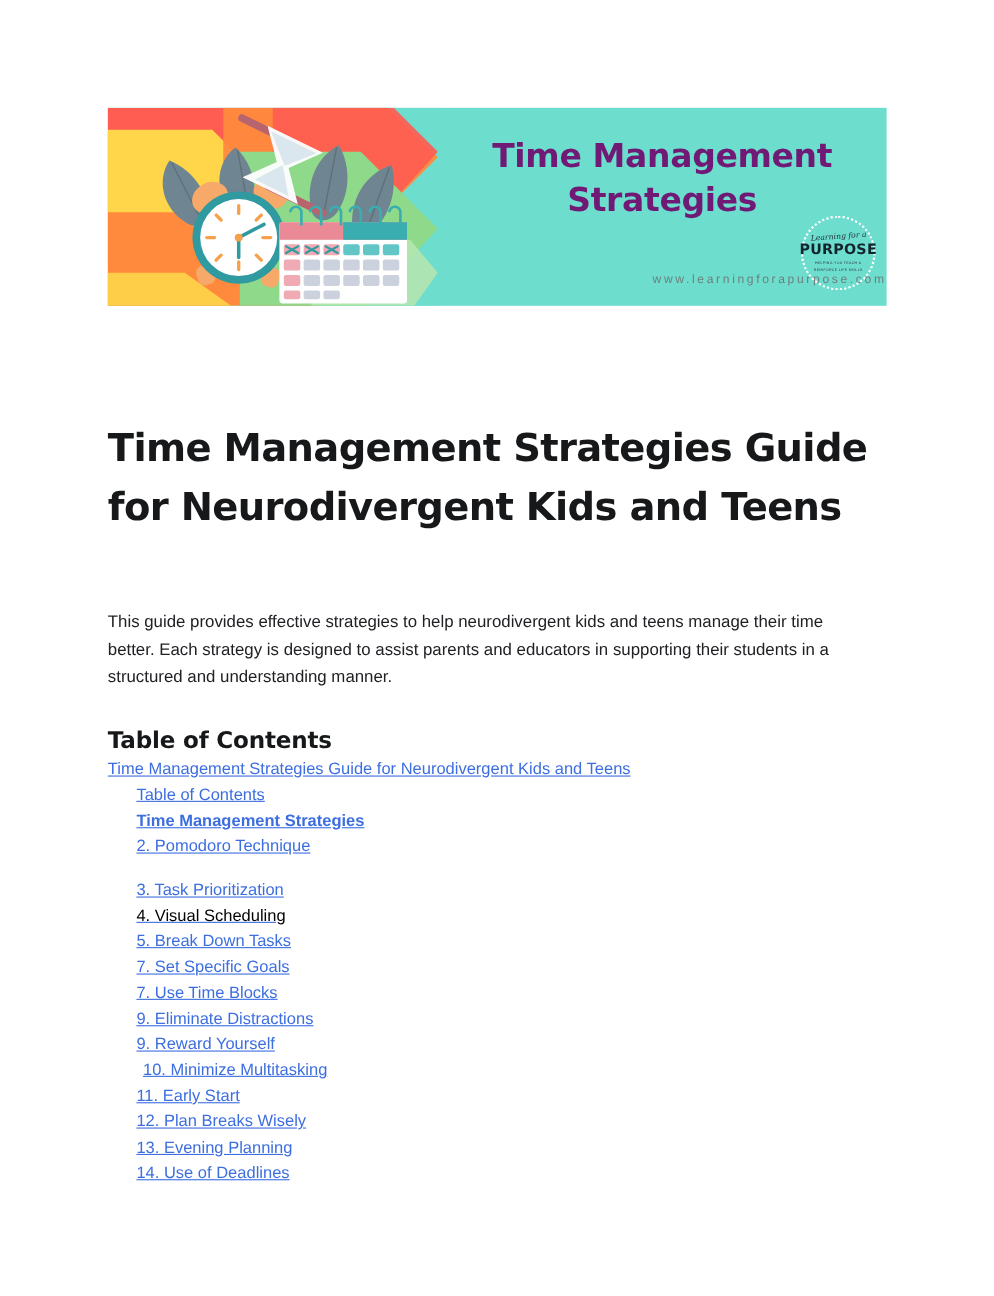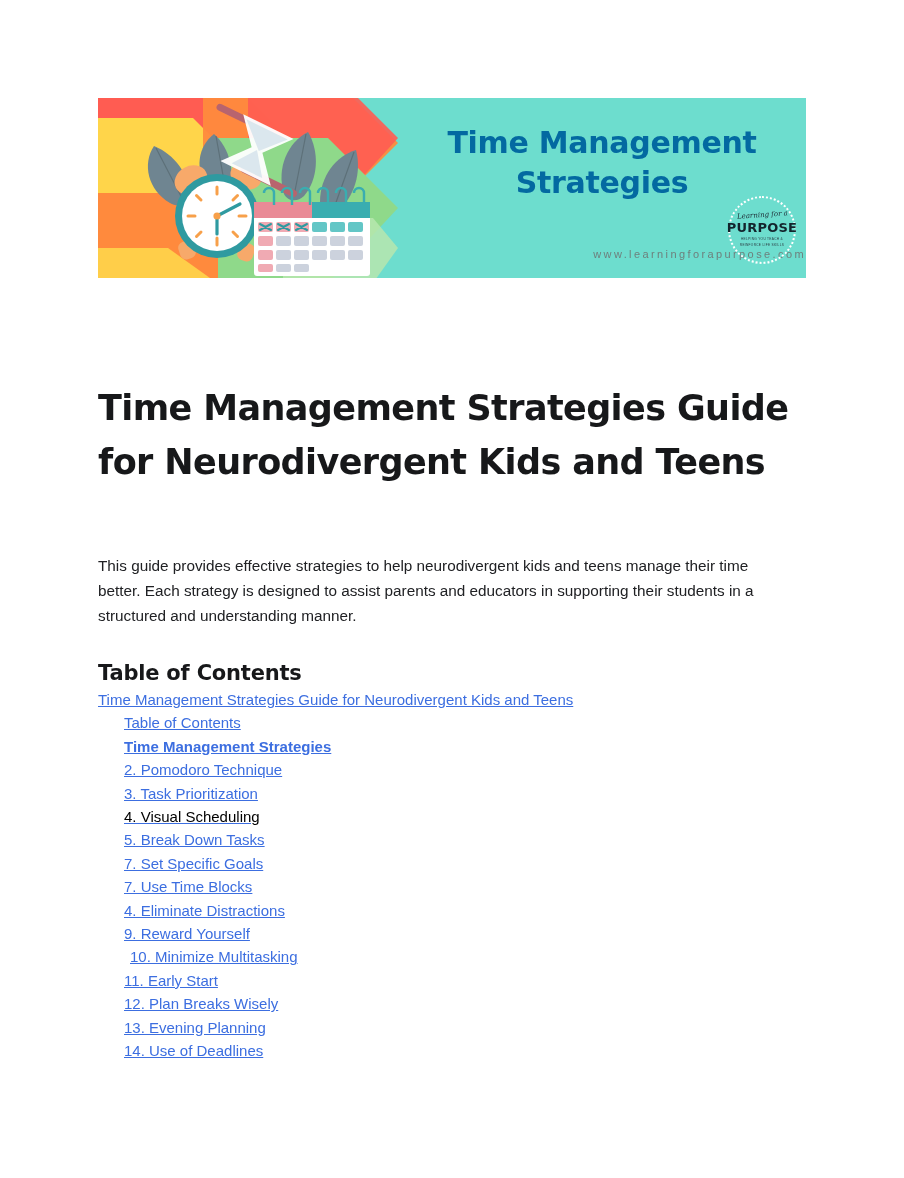--- a/index.html
+++ b/index.html
@@ -47,21 +47,21 @@
     position: absolute;
     left: 300px;
     top: 25px;
     width: 408px;
     text-align: center;
     font-family: "DejaVu Sans", sans-serif;
     font-weight: bold;
     font-size: 30px;
     line-height: 40px;
     letter-spacing: -0.3px;
-    color: #0369a1;
+    color: #701a75;
   }
   .banner-title .l2 { display: block; }
 
   .banner-url {
     position: absolute;
     left: 300px;
     top: 150px;
     width: 408px;
     text-align: right;
     font-size: 11px;
@@ -304,26 +304,26 @@
 
   <p class="intro">This guide provides effective strategies to help neurodivergent kids and teens manage their time better. Each strategy is designed to assist parents and educators in supporting their students in a structured and understanding manner.</p>
 
   <h2 class="toc-heading">Table of Contents</h2>
 
   <nav class="toc">
       <a class="toc-item lvl1" style="color: rgb(60, 110, 224); text-decoration-color: rgb(60, 110, 224);">Time Management Strategies Guide for Neurodivergent Kids and Teens</a>
       <a class="toc-item lvl2" style="color: rgb(60, 110, 224); text-decoration-color: rgb(60, 110, 224);">Table of Contents</a>
       <a class="toc-item lvl2" style="color: rgb(60, 110, 224); text-decoration-color: rgb(60, 110, 224); font-weight: bold;">Time Management Strategies</a>
       <a class="toc-item lvl2" style="color: rgb(60, 110, 224); text-decoration-color: rgb(60, 110, 224);">2. Pomodoro Technique</a>
-      <a class="toc-item lvl2" style="color: rgb(60, 110, 224); text-decoration-color: rgb(60, 110, 224);">3. Task Prioritization</a>
+      <a class="toc-item lvl2" style="color: rgb(60, 110, 224); text-decoration-color: rgb(60, 110, 224); margin-top: 16px;">3. Task Prioritization</a>
       <a class="toc-item lvl2" style="color: #000000; text-decoration-color: rgb(60, 110, 224);">4. Visual Scheduling</a>
       <a class="toc-item lvl2" style="color: rgb(60, 110, 224); text-decoration-color: rgb(60, 110, 224);">5. Break Down Tasks</a>
       <a class="toc-item lvl2" style="color: rgb(60, 110, 224); text-decoration-color: rgb(60, 110, 224);">7. Set Specific Goals</a>
       <a class="toc-item lvl2" style="color: rgb(60, 110, 224); text-decoration-color: rgb(60, 110, 224);">7. Use Time Blocks</a>
-      <a class="toc-item lvl2" style="color: rgb(60, 110, 224); text-decoration-color: rgb(60, 110, 224);">4. Eliminate Distractions</a>
+      <a class="toc-item lvl2" style="color: rgb(60, 110, 224); text-decoration-color: rgb(60, 110, 224);">9. Eliminate Distractions</a>
       <a class="toc-item lvl2" style="color: rgb(60, 110, 224); text-decoration-color: rgb(60, 110, 224);">9. Reward Yourself</a>
       <a class="toc-item lvl2" style="color: rgb(60, 110, 224); text-decoration-color: rgb(60, 110, 224); margin-left: 32px;">10. Minimize Multitasking</a>
       <a class="toc-item lvl2" style="color: rgb(60, 110, 224); text-decoration-color: rgb(60, 110, 224);">11. Early Start</a>
       <a class="toc-item lvl2" style="color: rgb(60, 110, 224); text-decoration-color: rgb(60, 110, 224);">12. Plan Breaks Wisely</a>
       <a class="toc-item lvl2" style="color: rgb(60, 110, 224); text-decoration-color: rgb(60, 110, 224);">13. Evening Planning</a>
       <a class="toc-item lvl2" style="color: rgb(60, 110, 224); text-decoration-color: rgb(60, 110, 224);">14. Use of Deadlines</a>
     </nav>
 
 </div>
 

